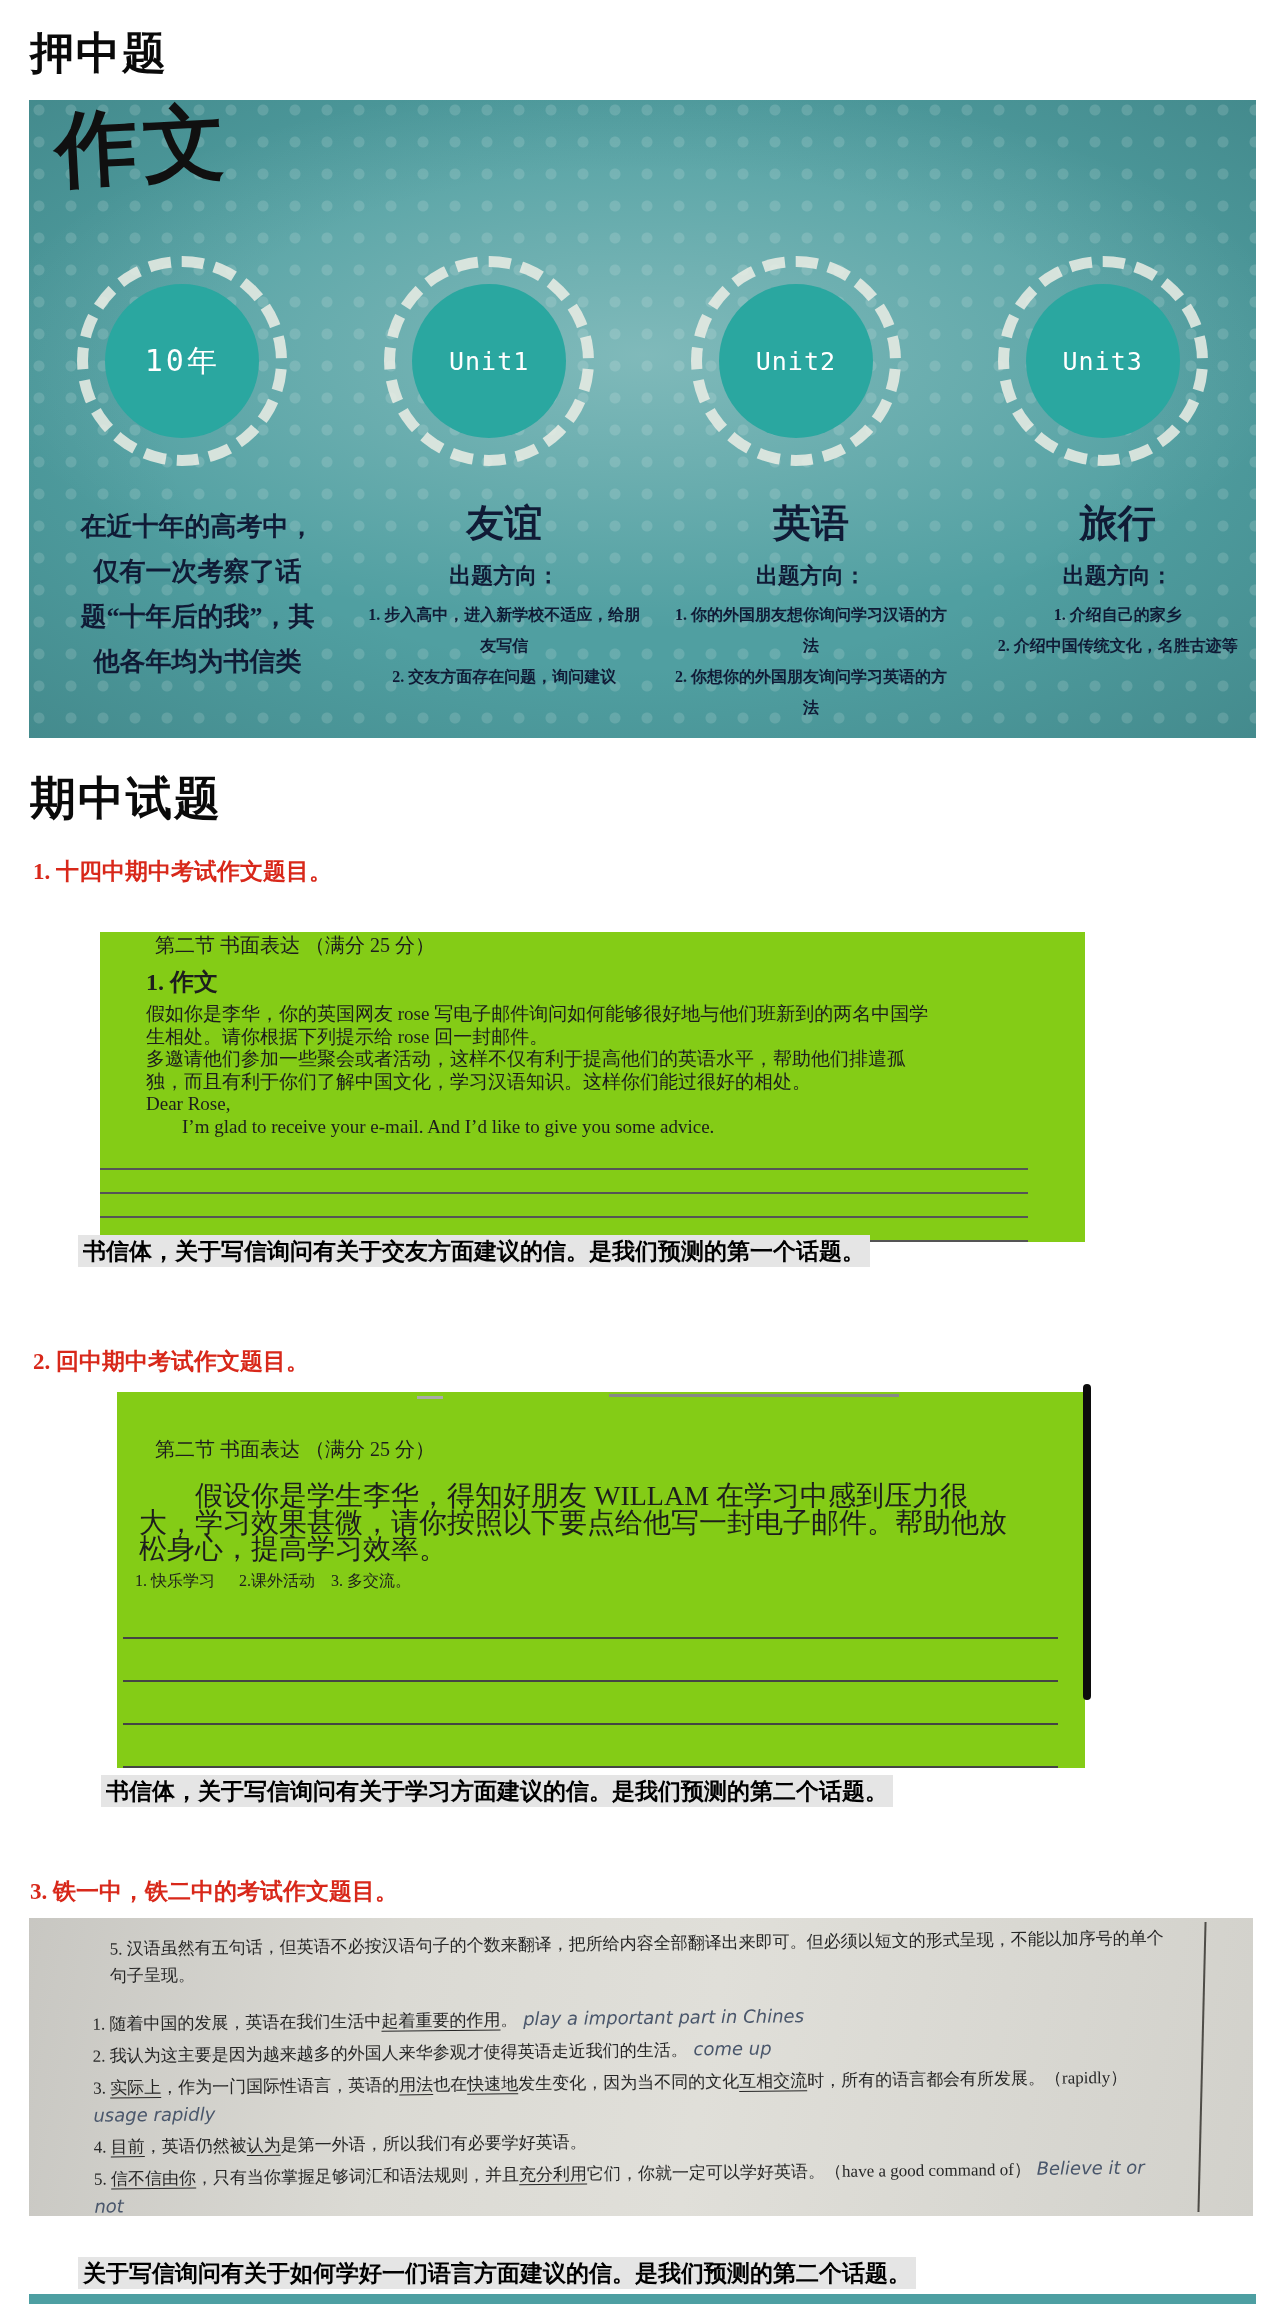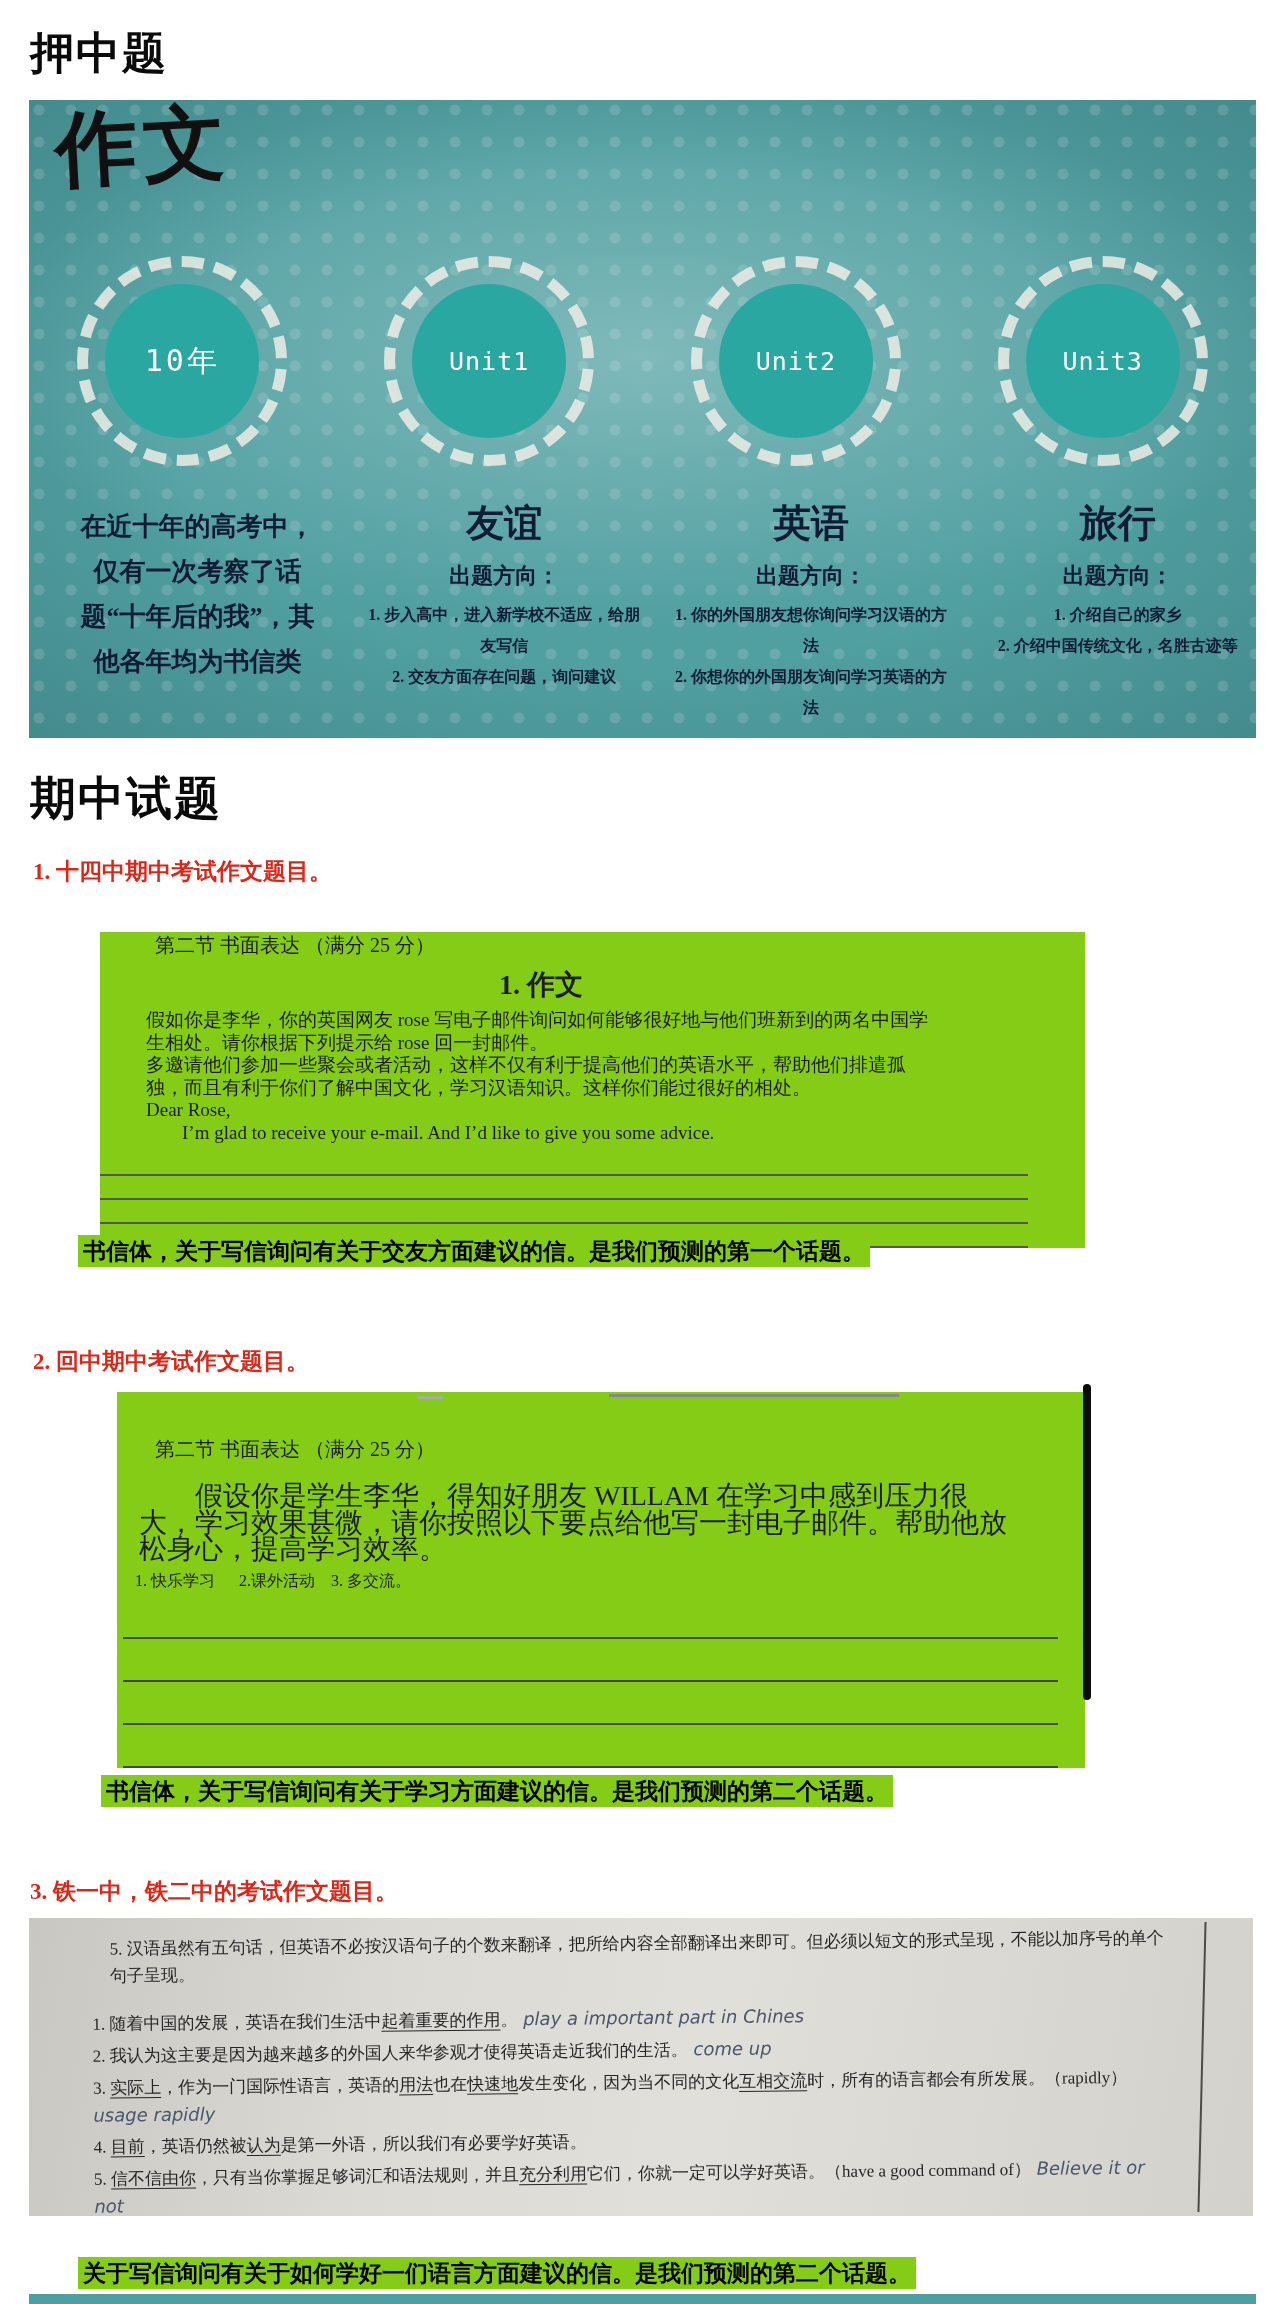--- a/index.html
+++ b/index.html
@@ -46,42 +46,42 @@
   
   .qlabel{position:absolute;font-family:"Liberation Serif",serif;font-size:23px;font-weight:700;color:#d8281a;}
   #q1{left:33px;top:856px;}
   #q2{left:33px;top:1346px;}
   #q3{left:30px;top:1876px;}
 
   
   .exam{position:absolute;background:#84cc16;font-family:"Liberation Serif",serif;color:#1d1d1d;}
   #exam1{left:100px;top:932px;width:985px;}
   #exam1 .e-heading{margin-left:55px;font-size:20px;}
-  #exam1 .e-title{width:790px;margin-left:46px;text-align:center;font-weight:700;font-size:28px;margin-top:7px;}
+  #exam1 .e-title{width:790px;margin-left:46px;font-weight:700;font-size:24px;margin-top:7px;}
   #exam1 .e-body{margin-left:46px;width:792px;font-size:19px;line-height:22.5px;margin-top:5px;}
   .e-body p{margin:0;}
   #exam1 .opening{padding-left:36px;}
   .wline{height:22px;border-bottom:2px solid #555;}
   .wlines1{margin-top:8px;}
   #exam1 .wline{width:928px;}
 
   #exam2{left:117px;top:1392px;width:968px;}
   .artifact-a{position:absolute;top:4px;left:300px;width:26px;height:3px;background:#aaa;}
   .artifact-b{position:absolute;top:2px;left:492px;width:290px;height:3px;background:#888;}
   #exam2 .e-heading{margin-left:38px;padding-top:44px;font-size:20px;}
   #exam2 .e-body{margin-left:22px;width:880px;font-size:28px;line-height:26.5px;margin-top:20px;}
   #exam2 .p-indent{text-indent:2em;}
   #exam2 .points-line{margin-left:18px;margin-top:8px;font-size:16px;white-space:pre-wrap;}
   .wlines2{margin-top:4px;}
   #exam2 .wline{width:935px;margin-left:6px;height:41px;border-bottom:2px solid #444;}
   .vbar{position:absolute;right:-6px;top:-8px;width:8px;height:316px;background:#0c0c0c;border-radius:4px;}
 
   
   .highlight{position:absolute;font-size:23px;font-weight:700;color:#000;white-space:nowrap;}
-  .highlight span{background:#84cc16;padding:3px 5px;}
+  .highlight span{background:#e5e5e5;padding:3px 5px;}
   #hl1{left:78px;top:1236px;}
   #hl2{left:101px;top:1776px;}
   #hl3{left:78px;top:2258px;}
 
   
   .photo{
     position:absolute;left:29px;top:1918px;width:1224px;height:298px;overflow:hidden;
     background:linear-gradient(100deg,#c8c7c2,#dbdad4 30%,#e0dfd9 55%,#d2d1cb);
   }
   .photo-inner{

